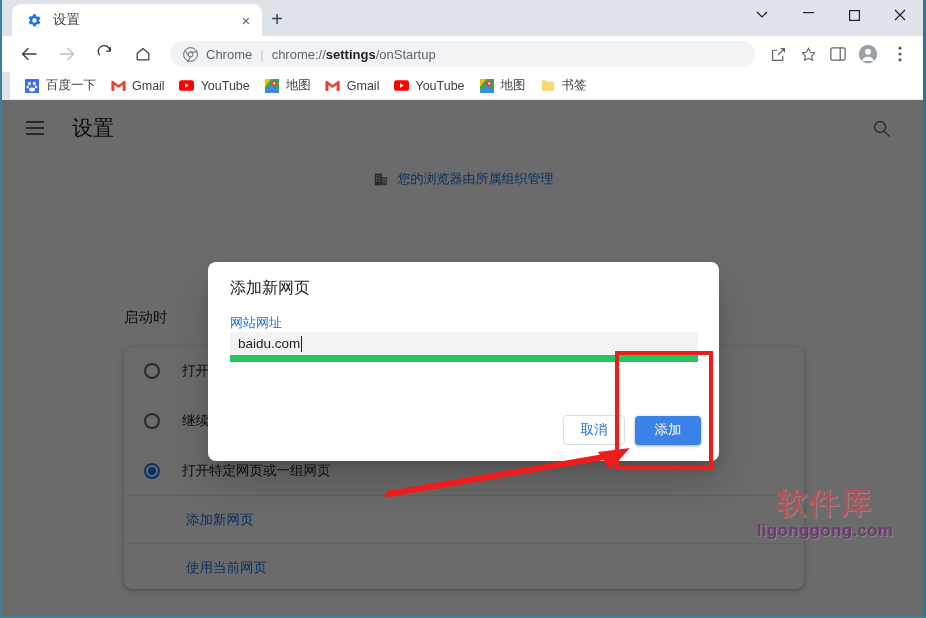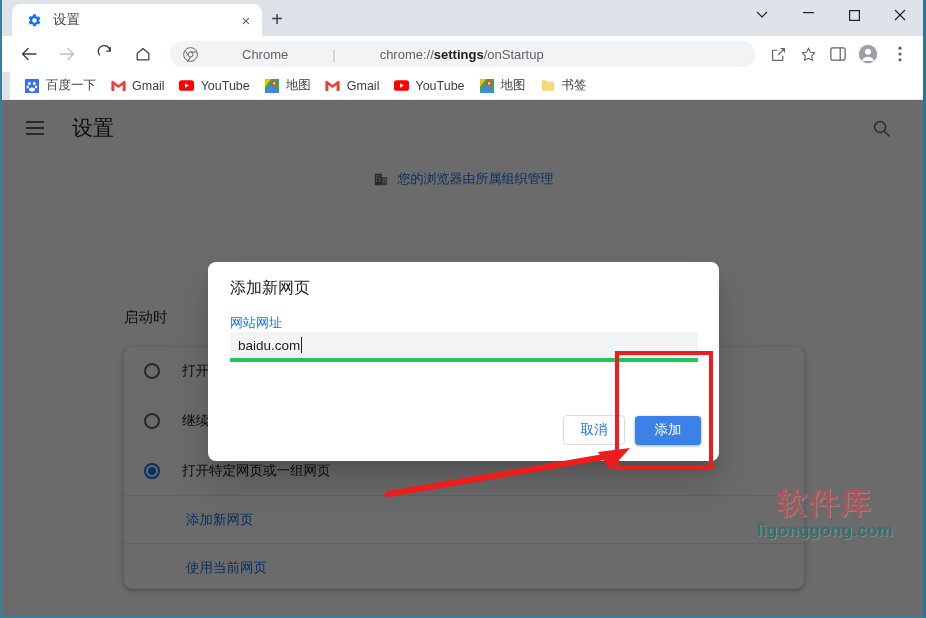--- a/index.html
+++ b/index.html
@@ -75,21 +75,21 @@
     display: flex; align-items: center;
   }
   .navbtn {
     width: 34px; height: 34px; margin-left: 4px;
     display: flex; align-items: center; justify-content: center;
   }
   #nav-back  { margin-left: 10px; }
   #omnibox {
     flex: 1 1 auto; height: 26px; margin: 0 8px 0 10px;
     background: #f1f3f4; border-radius: 13px;
-    display: flex; align-items: center; padding: 0 12px; gap: 36px;
+    display: flex; align-items: center; padding: 0 12px;
   }
   #chrome-badge-icon {
     width: 16px; height: 16px; flex: 0 0 16px;
     display: flex; align-items: center; justify-content: center;
   }
   #omnibox-scheme {
     margin-left: 8px; font-size: 13px; color: #5f6368;
     white-space: nowrap;
   }
   #omnibox-sep {
@@ -208,21 +208,21 @@
     font-size: 16px; color: #202124;
   }
   #dialog-field-label {
     position: absolute; left: 22px; top: 52px;
     font-size: 13px; color: #1a73e8;
   }
   #dialog-input-wrap {
     position: absolute; left: 22px; top: 70px;
     width: 468px; height: 30px;
     background: #f1f3f4;
-    border-bottom: 4px solid #22c55e;
+    border-bottom: 7px solid #22c55e;
     border-radius: 3px 3px 0 0;
     display: flex; align-items: center; padding: 0 8px;
   }
   #dialog-input-value {
     font-size: 13.5px; color: #202124;
   }
   #dialog-caret {
     width: 1px; height: 16px; background: #202124; margin-left: 1px;
   }
   #dialog-actions {
@@ -262,21 +262,21 @@
     position: absolute; left: 728px; top: 486px;
     width: 190px; text-align: center;
     opacity: .62;
   }
   #watermark-cn {
     font-size: 30px; font-weight: 700; color: #d04a52;
     letter-spacing: 2px; line-height: 1.1;
     text-shadow: 1px 1px 0 rgba(255,255,255,.35);
   }
   #watermark-en {
-    font-size: 17px; font-weight: 700; color: #0f766e;
+    font-size: 17px; font-weight: 700; color: #701a75;
     letter-spacing: .3px; line-height: 1.2; margin-top: 2px;
     text-shadow: 1px 1px 0 rgba(255,255,255,.3);
   }
 
   
   #page-scrollbar {
     position: absolute; right: 0; top: 100px; width: 6px; bottom: 0;
     background: transparent;
   }
 </style>

